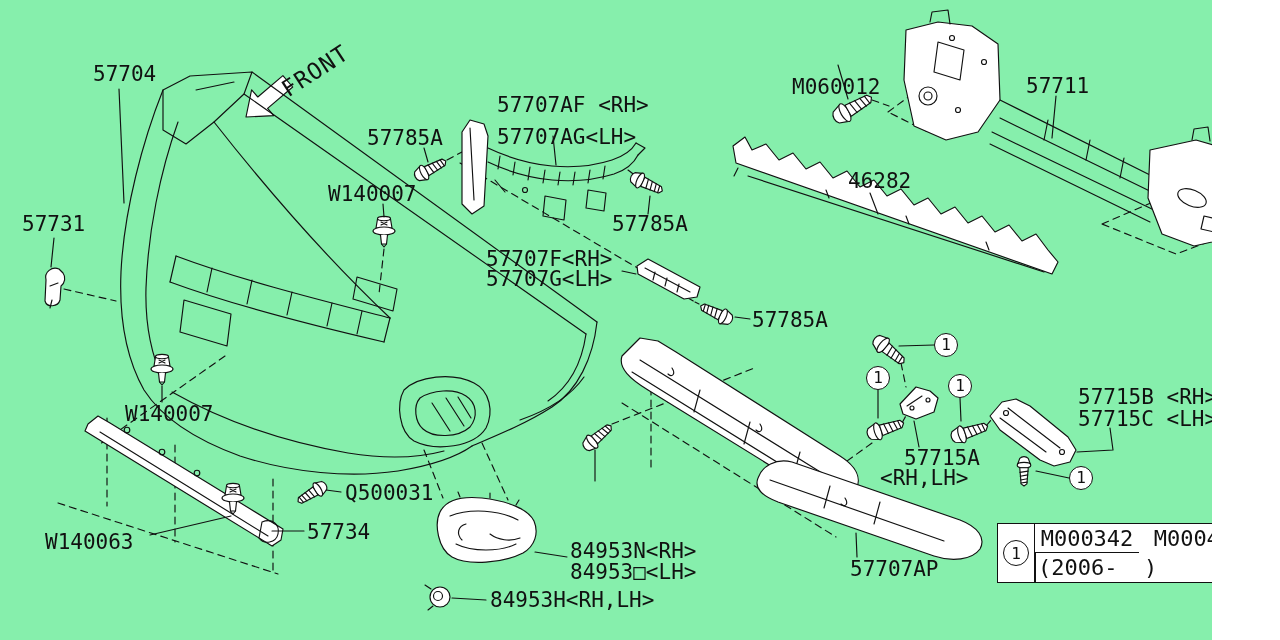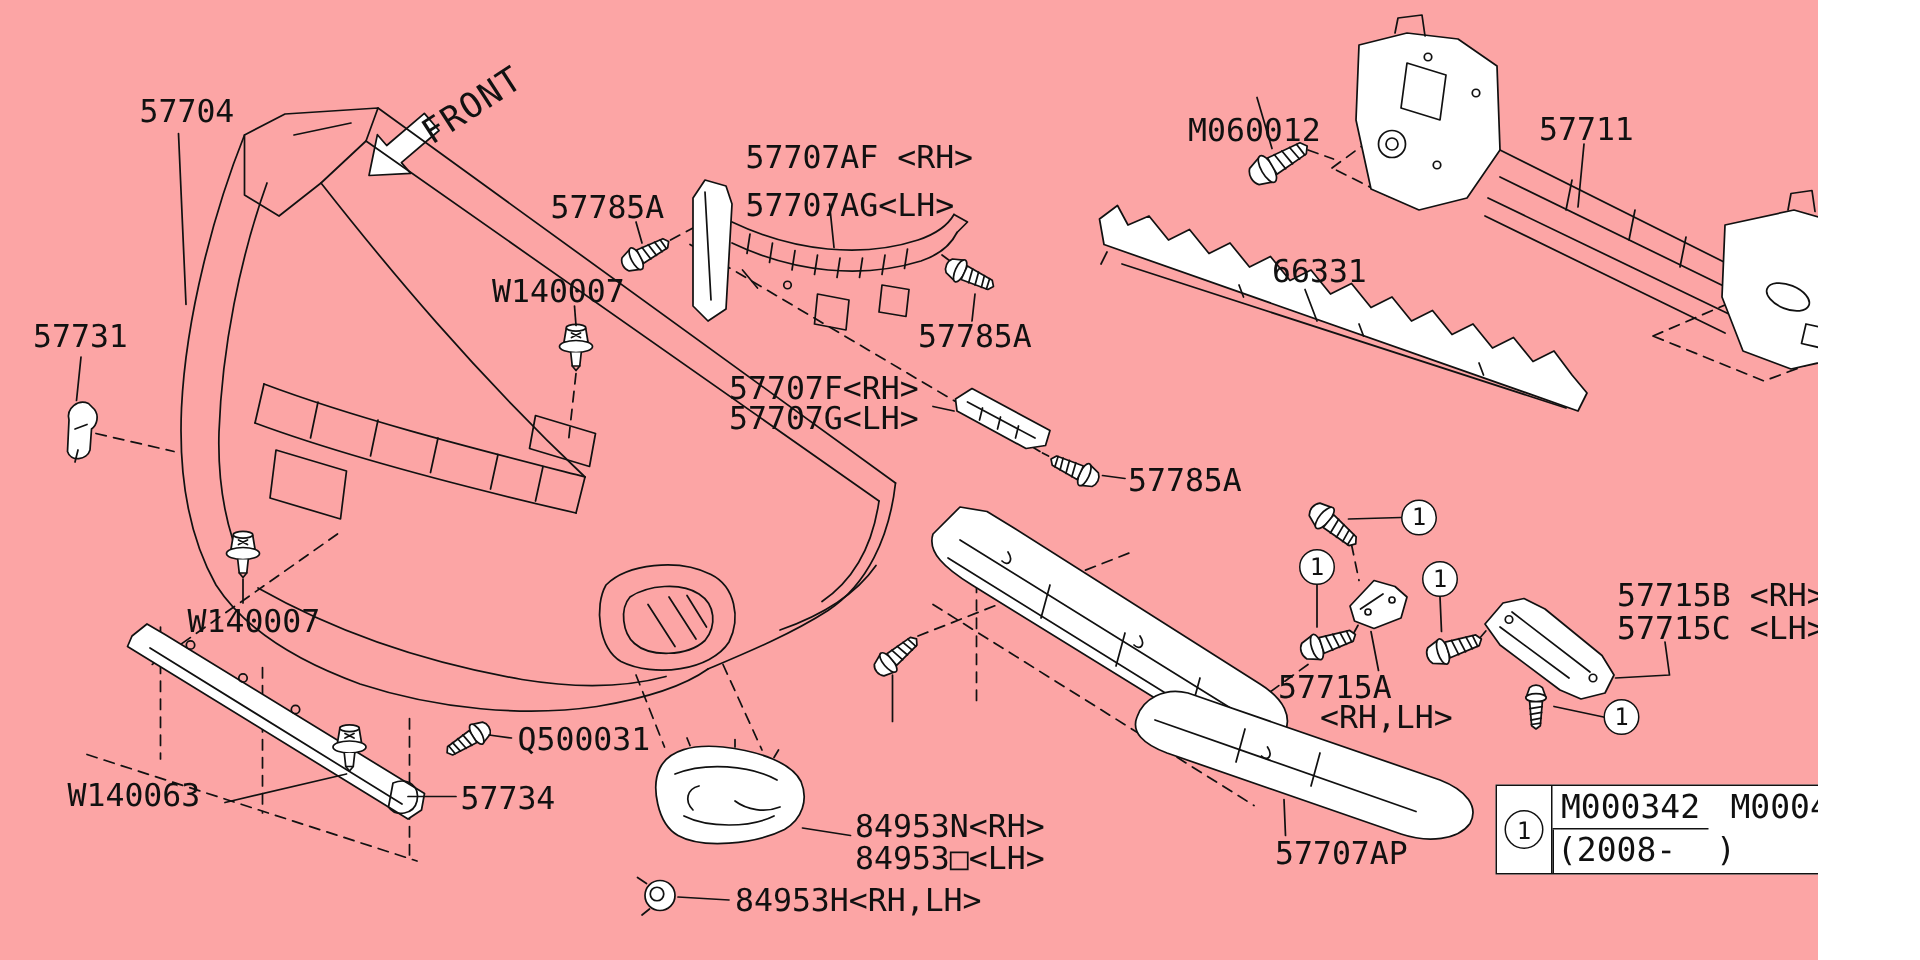--- a/index.html
+++ b/index.html
@@ -1,16 +1,16 @@
 <!DOCTYPE html>
 <html><head>
 <meta charset="utf-8">
 <style>
   html,body{margin:0;padding:0;background:#fff;}
-  .stage{position:relative;width:1212px;height:640px;background:#fca5a5;overflow:hidden;
+  .stage{position:relative;width:1212px;height:640px;background:#86efac;overflow:hidden;
          font-family:"DejaVu Sans Mono","Liberation Mono",monospace;color:#111;}
   .art{position:absolute;left:0;top:0;}
   .art *{vector-effect:non-scaling-stroke;}
   .labels-layer{position:absolute;left:0;top:0;width:1280px;height:640px;pointer-events:none;}
   .part-label{position:absolute;font-size:21px;line-height:1;white-space:pre;color:#111;}
   .callout{position:absolute;border:1.4px solid #111;border-radius:50%;background:#fff;
            display:flex;align-items:center;justify-content:center;font-size:16px;line-height:1;
            box-sizing:border-box;}
   .front-text{position:absolute;left:284px;top:78px;font-size:23px;letter-spacing:1px;
               transform:rotate(-33deg);transform-origin:0 50%;white-space:pre;}
@@ -252,46 +252,46 @@
   <div class="labels-layer">
       <div class="part-label" style="left: 93px; top: 64px;">57704</div>
       <div class="part-label" style="left: 22px; top: 214px;">57731</div>
       <div class="part-label" style="left: 367px; top: 128px;">57785A</div>
       <div class="part-label" style="left: 328px; top: 184px;">W140007</div>
       <div class="part-label" style="left: 497px; top: 95px;">57707AF &lt;RH&gt;</div>
       <div class="part-label" style="left: 497px; top: 116px; margin-top: 11px;">57707AG&lt;LH&gt;</div>
       <div class="part-label" style="left: 612px; top: 214px;">57785A</div>
       <div class="part-label" style="left: 792px; top: 45px; margin-top: 32px;">M060012</div>
       <div class="part-label" style="left: 1026px; top: 76px;">57711</div>
-      <div class="part-label" style="left: 848px; top: 171px;">66331</div>
+      <div class="part-label" style="left: 848px; top: 171px;">46282</div>
       <div class="part-label" style="left: 486px; top: 249px;">57707F&lt;RH&gt;</div>
       <div class="part-label" style="left: 486px; top: 269px;">57707G&lt;LH&gt;</div>
       <div class="part-label" style="left: 752px; top: 310px;">57785A</div>
       <div class="part-label" style="left: 1078px; top: 387px;">57715B &lt;RH&gt;</div>
       <div class="part-label" style="left: 1078px; top: 409px;">57715C &lt;LH&gt;</div>
-      <div class="part-label" style="left: 852px; top: 448px;">57715A</div>
+      <div class="part-label" style="left: 904px; top: 448px;">57715A</div>
       <div class="part-label" style="left: 880px; top: 468px;">&lt;RH,LH&gt;</div>
       <div class="part-label" style="left: 125px; top: 404px;">W140007</div>
-      <div class="part-label" style="left: 45px; top: 520px;">W140063</div>
+      <div class="part-label" style="left: 45px; top: 532px;">W140063</div>
       <div class="part-label" style="left: 345px; top: 483px;">Q500031</div>
       <div class="part-label" style="left: 307px; top: 522px;">57734</div>
       <div class="part-label" style="left: 570px; top: 541px;">84953N&lt;RH&gt;</div>
       <div class="part-label" style="left: 570px; top: 562px;">84953□&lt;LH&gt;</div>
       <div class="part-label" style="left: 490px; top: 590px;">84953H&lt;RH,LH&gt;</div>
       <div class="part-label" style="left: 850px; top: 559px;">57707AP</div>
       <div class="callout" style="left: 934px; top: 333px; height: 24px; width: 24px;">1</div>
       <div class="callout" style="left: 866px; top: 366px; height: 24px; width: 24px;">1</div>
       <div class="callout" style="left: 948px; top: 374px; height: 24px; width: 24px;">1</div>
       <div class="callout" style="left: 1069px; top: 466px; height: 24px; width: 24px;">1</div>
     </div>
 
   <div class="front-text">FRONT</div>
 
   <div class="ref-table">
     <div class="rt-marker">
       <span class="callout-inline">1</span>
     </div>
     <div class="rt-part rt-top">M000342</div>
     <div class="rt-part">M000478</div>
-    <div class="rt-range">(2008-  )</div>
+    <div class="rt-range">(2006-  )</div>
   </div>
 
 </div>
 
 </body></html>

